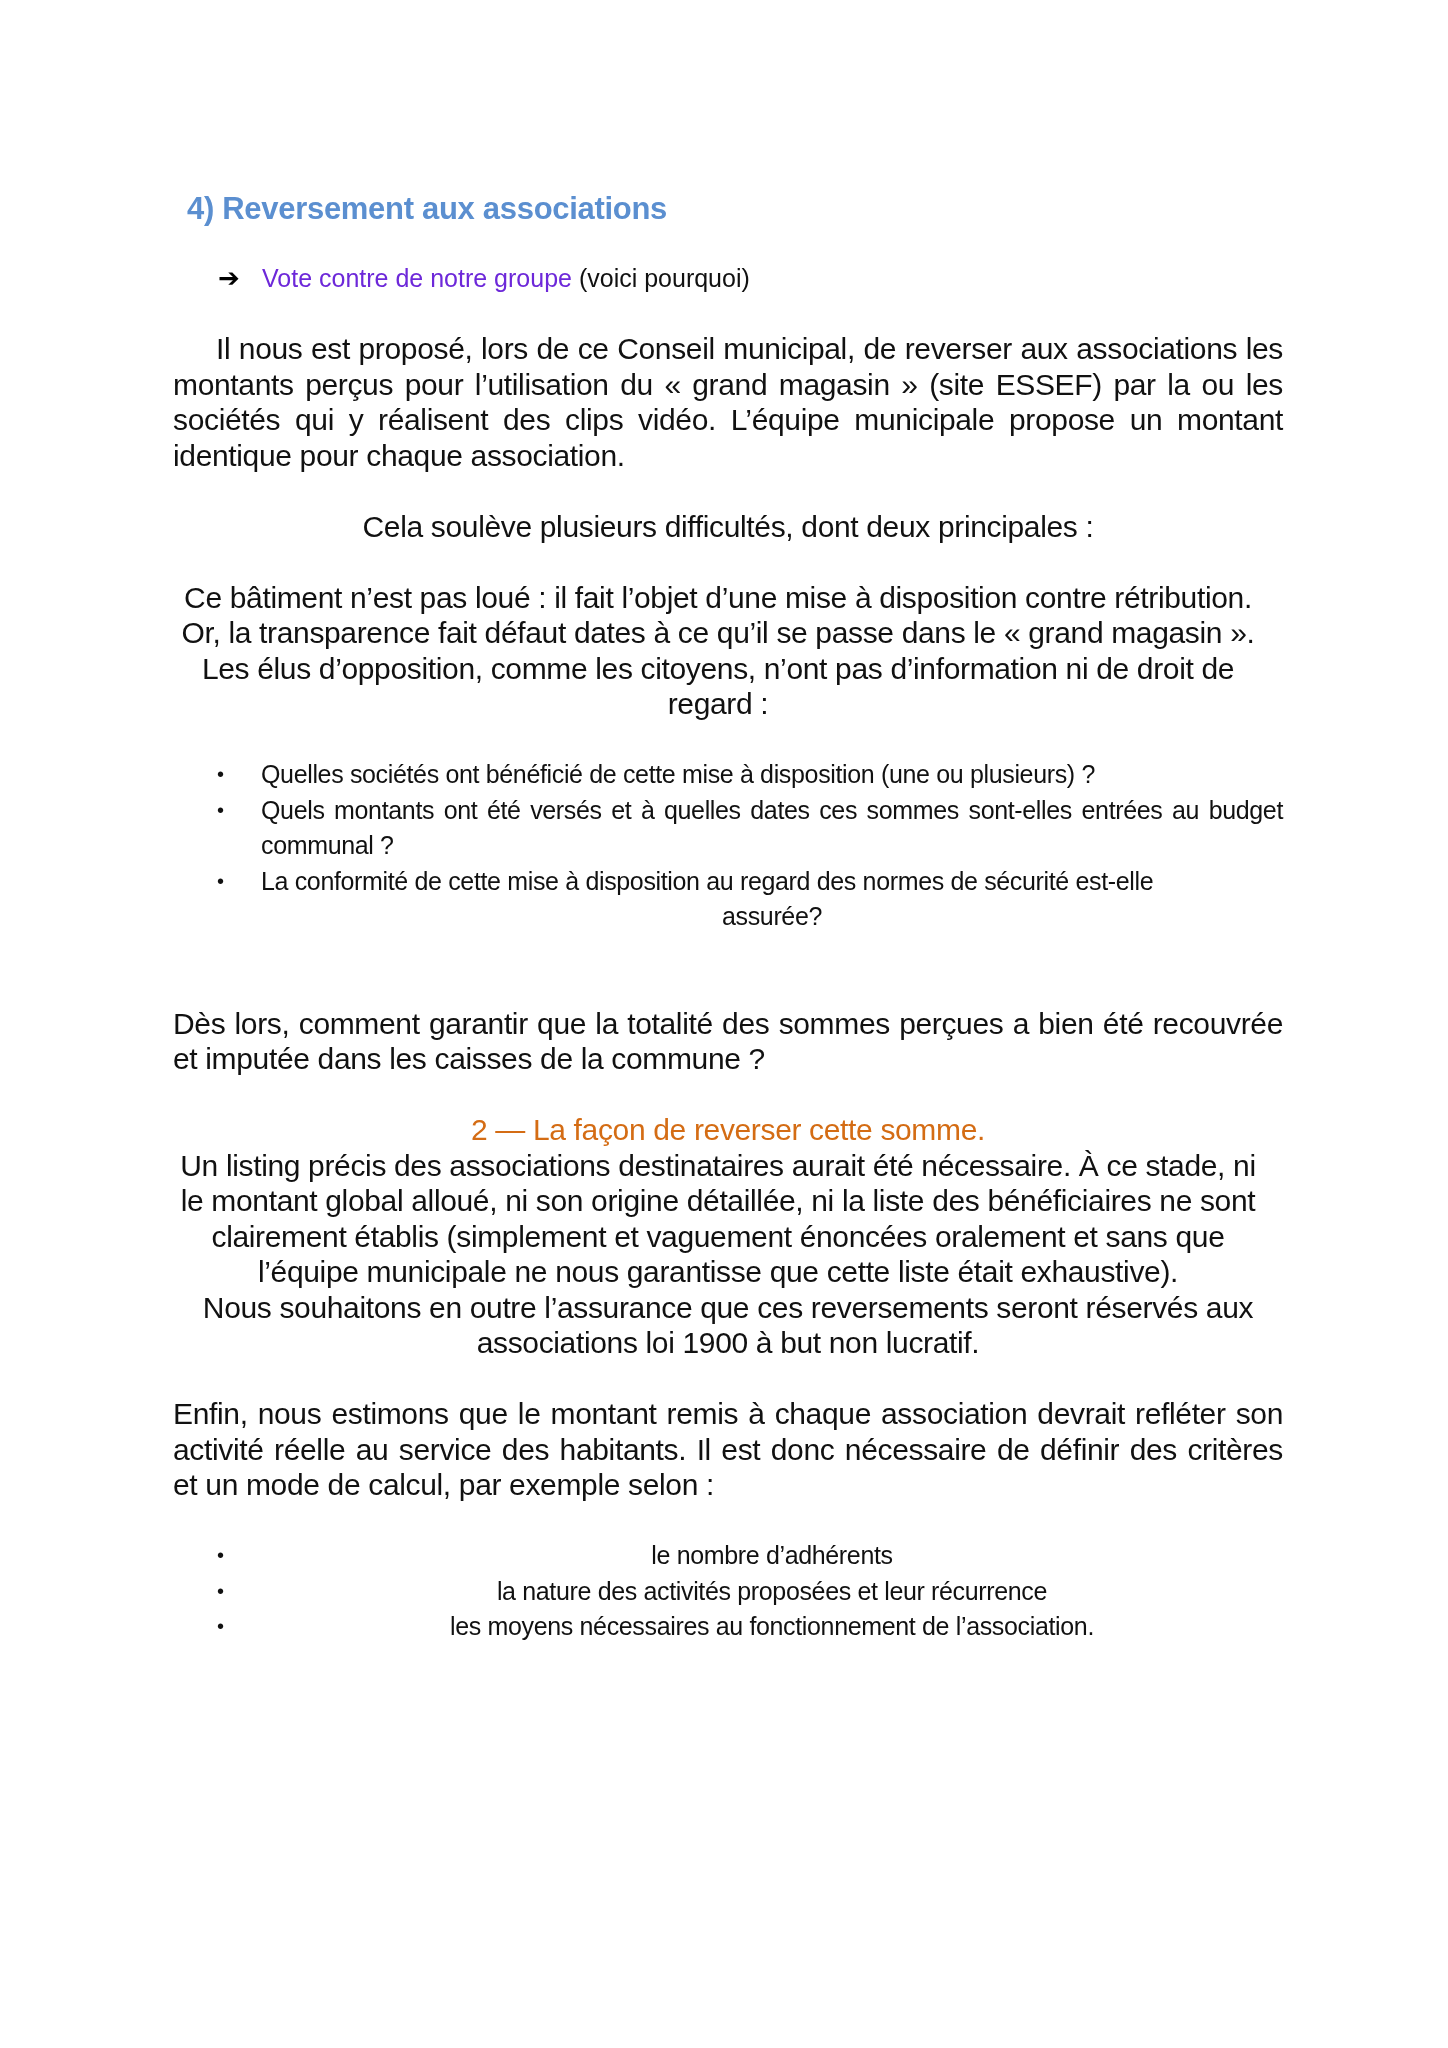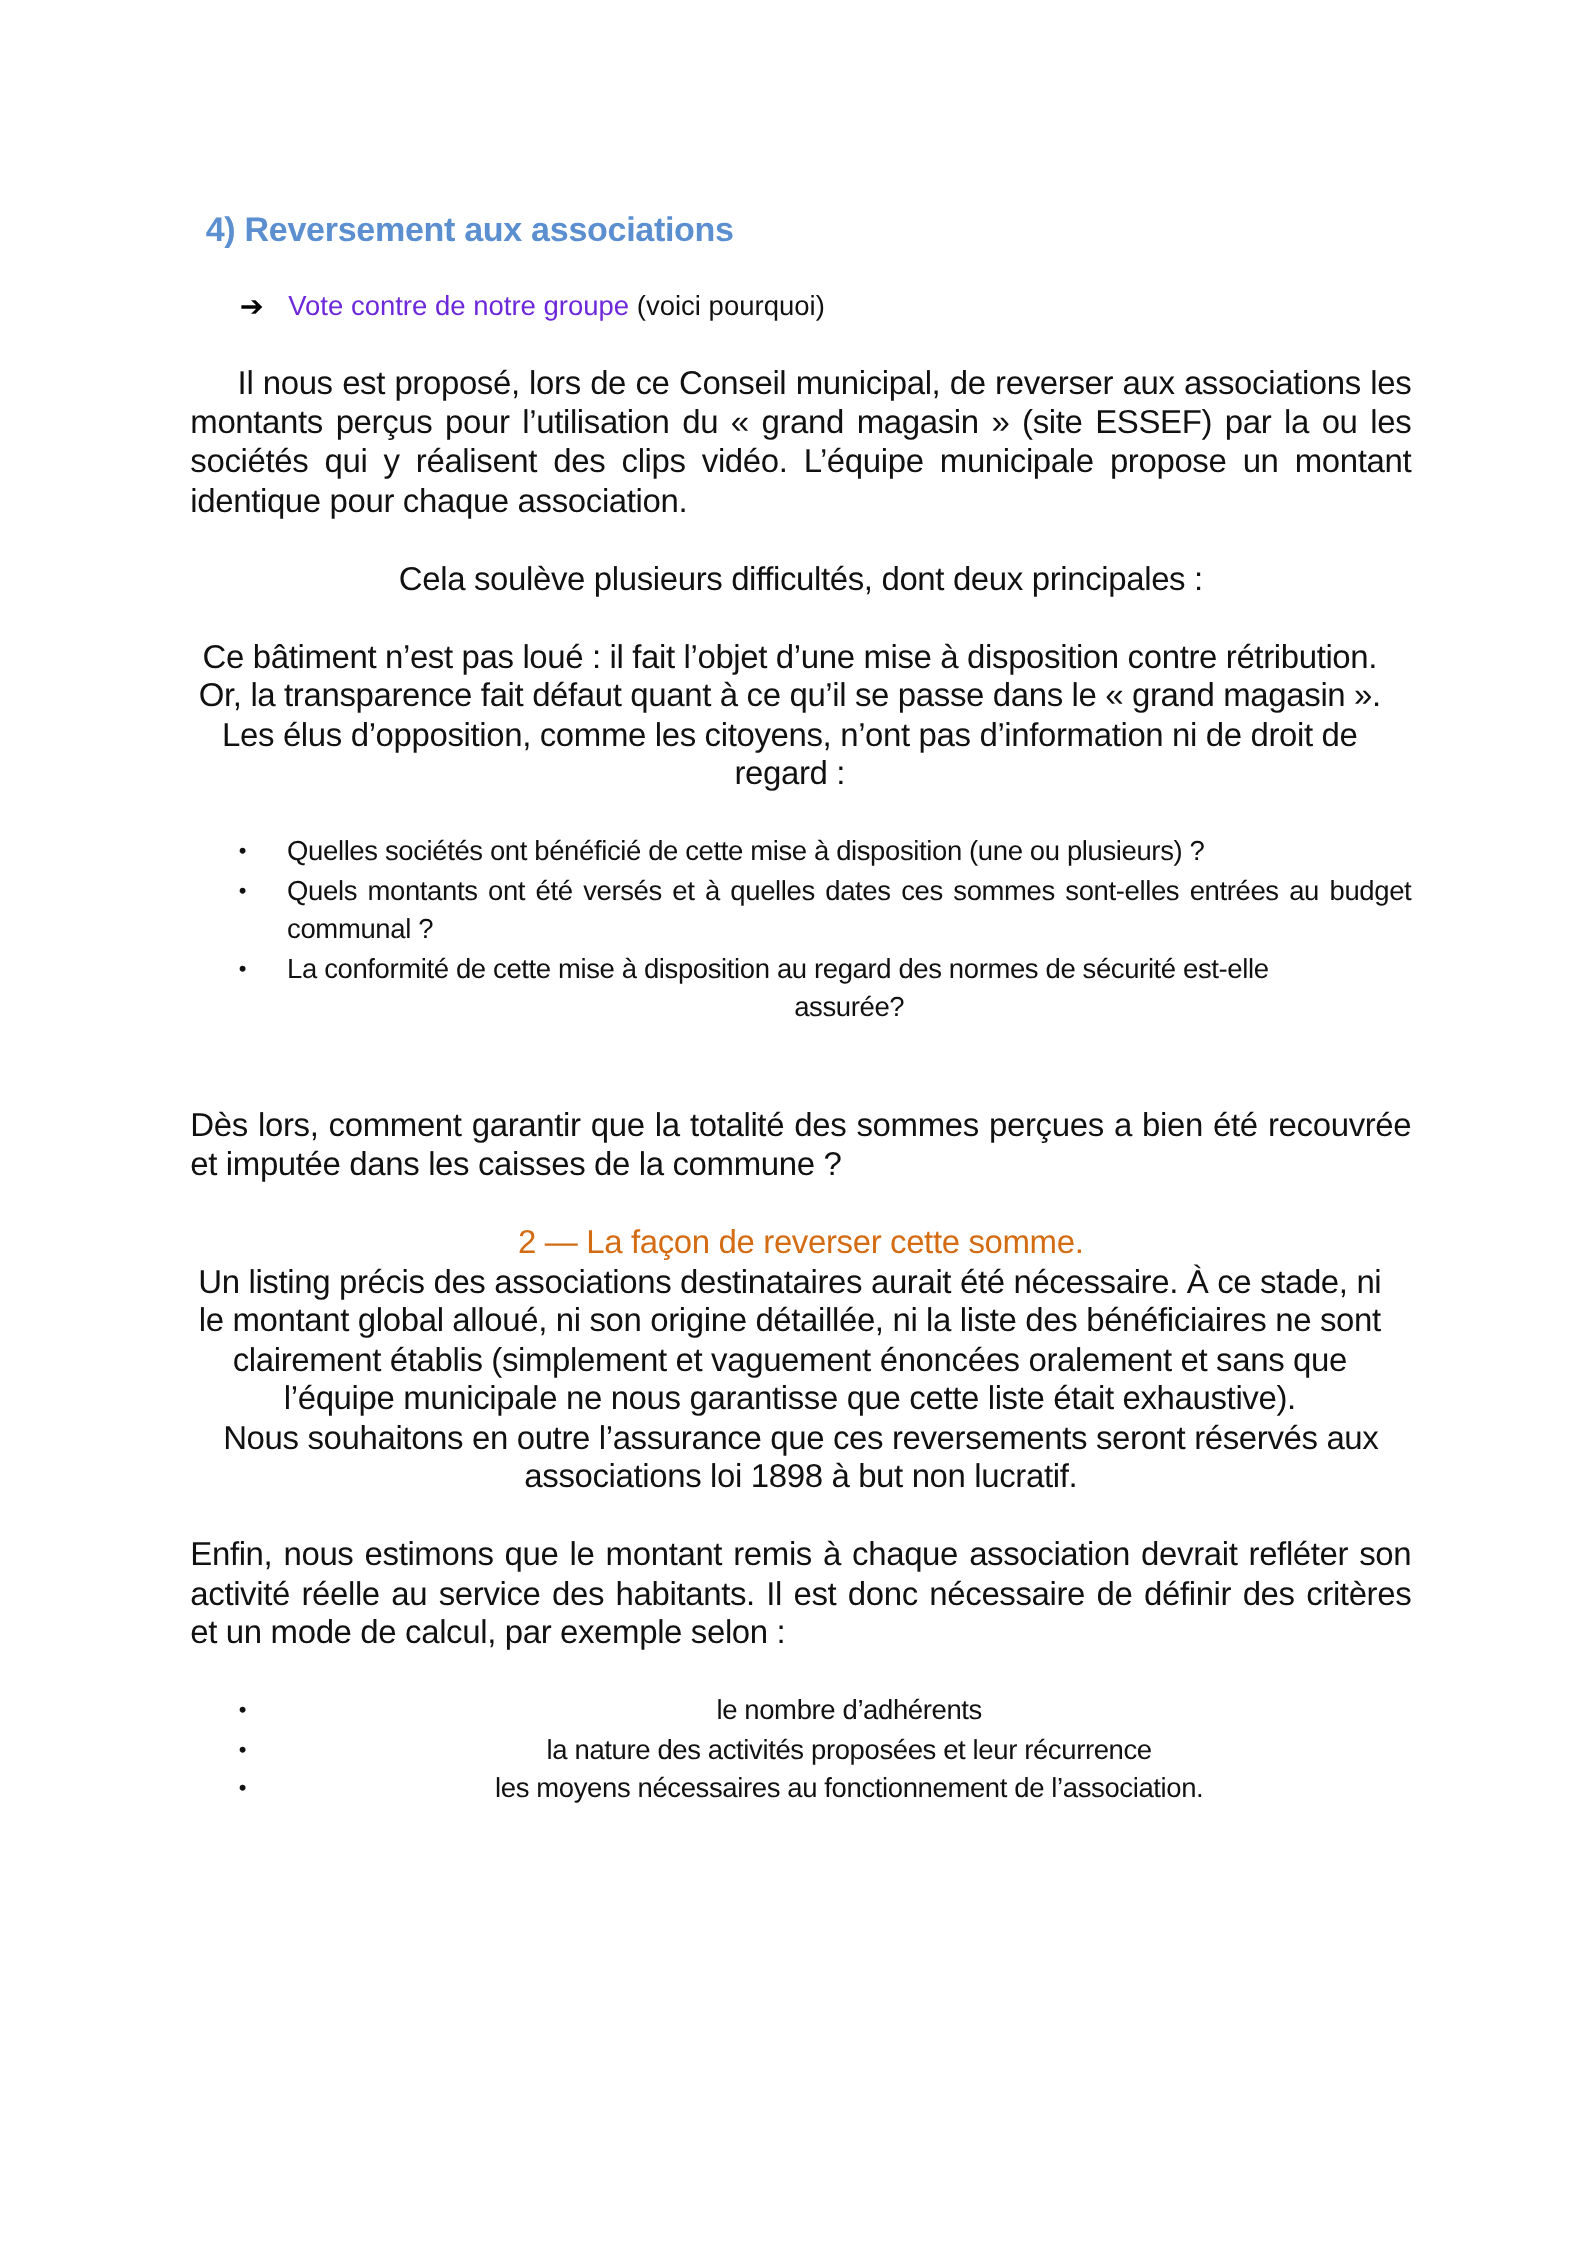--- a/index.html
+++ b/index.html
@@ -98,21 +98,21 @@
   <div style="height:35px"></div>
 
   <p class="indent">Il nous est proposé, lors de ce Conseil municipal, de reverser aux associations les montants perçus pour l’utilisation du « grand magasin » (site ESSEF) par la ou les sociétés qui y réalisent des clips vidéo. L’équipe municipale propose un montant identique pour chaque association.</p>
 
   <div class="para-gap"></div>
 
   <p class="left-only">Cela soulève plusieurs difficultés, dont deux principales :</p>
 
   <div class="para-gap"></div>
 
-  <p class="left-only" style="width:1090px">Ce bâtiment n’est pas loué : il fait l’objet d’une mise à disposition contre rétribution. Or, la transparence fait défaut quant à ce qu’il se passe dans le « grand magasin ». Les élus d’opposition, comme les citoyens, n’ont pas d’information ni de droit de regard :</p>
+  <p class="left-only" style="width:1090px">Ce bâtiment n’est pas loué : il fait l’objet d’une mise à disposition contre rétribution. Or, la transparence fait défaut dates à ce qu’il se passe dans le « grand magasin ». Les élus d’opposition, comme les citoyens, n’ont pas d’information ni de droit de regard :</p>
 
   <div class="para-gap"></div>
 
   <ul>
     <li>
       <span class="bullet">•</span>
       <span>Quelles sociétés ont bénéficié de cette mise à disposition (une ou plusieurs) ?</span>
     </li>
     <li>
       <span class="bullet">•</span>
@@ -129,21 +129,21 @@
   </ul>
 
   <div class="big-gap"></div>
 
   <p>Dès lors, comment garantir que la totalité des sommes perçues a bien été recouvrée et imputée dans les caisses de la commune ?</p>
 
   <div class="para-gap"></div>
 
   <p class="orange left-only">2 — La façon de reverser cette somme.</p>
   <p class="left-only" style="width:1090px">Un listing précis des associations destinataires aurait été nécessaire. À ce stade, ni le montant global alloué, ni son origine détaillée, ni la liste des bénéficiaires ne sont clairement établis (simplement et vaguement énoncées oralement et sans que l’équipe municipale ne nous garantisse que cette liste était exhaustive).</p>
-  <p class="left-only" style="width:1110px">Nous souhaitons en outre l’assurance que ces reversements seront réservés aux associations loi 1898 à but non lucratif.</p>
+  <p class="left-only" style="width:1110px">Nous souhaitons en outre l’assurance que ces reversements seront réservés aux associations loi 1900 à but non lucratif.</p>
 
   <div class="para-gap"></div>
 
   <p>Enfin, nous estimons que le montant remis à chaque association devrait refléter son activité réelle au service des habitants. Il est donc nécessaire de définir des critères et un mode de calcul, par exemple selon :</p>
 
   <div class="para-gap"></div>
 
   <ul>
     <li class="left-only">
       <span class="bullet">•</span>

